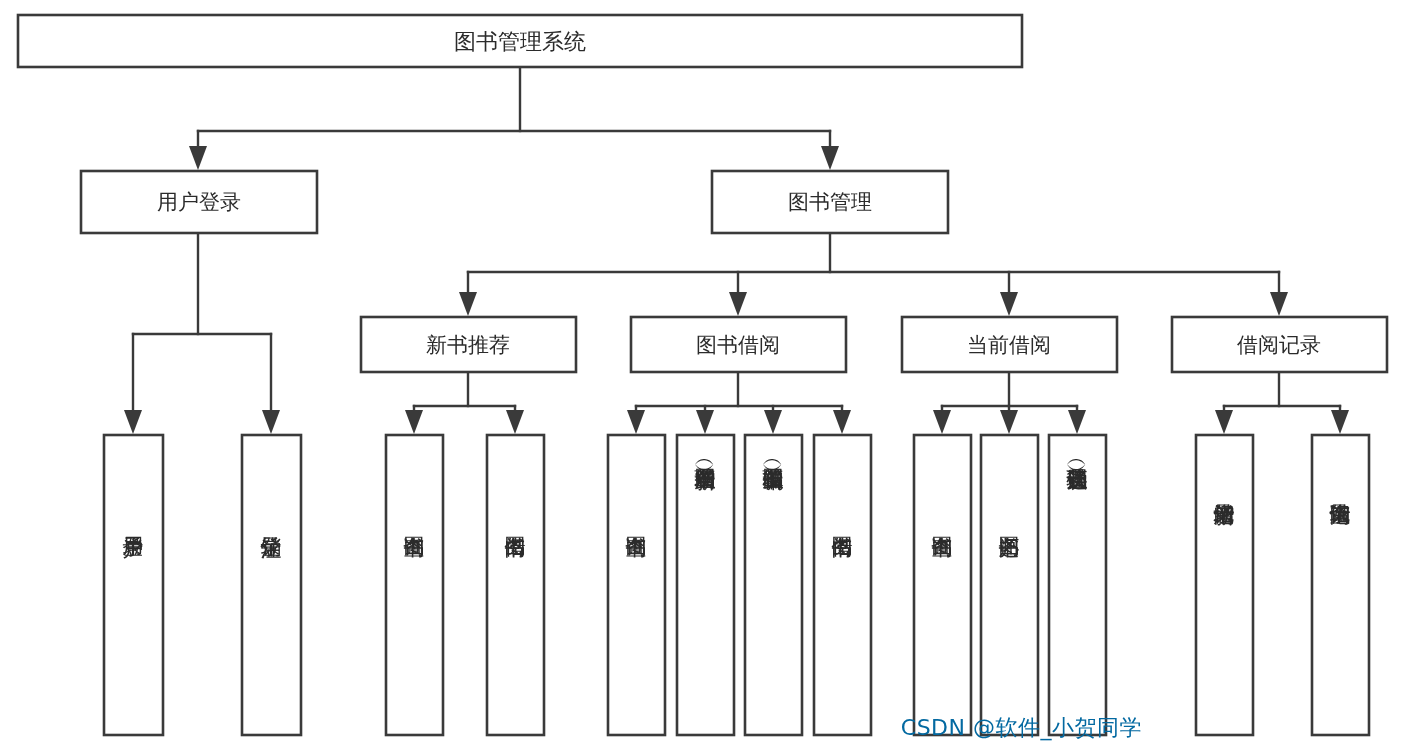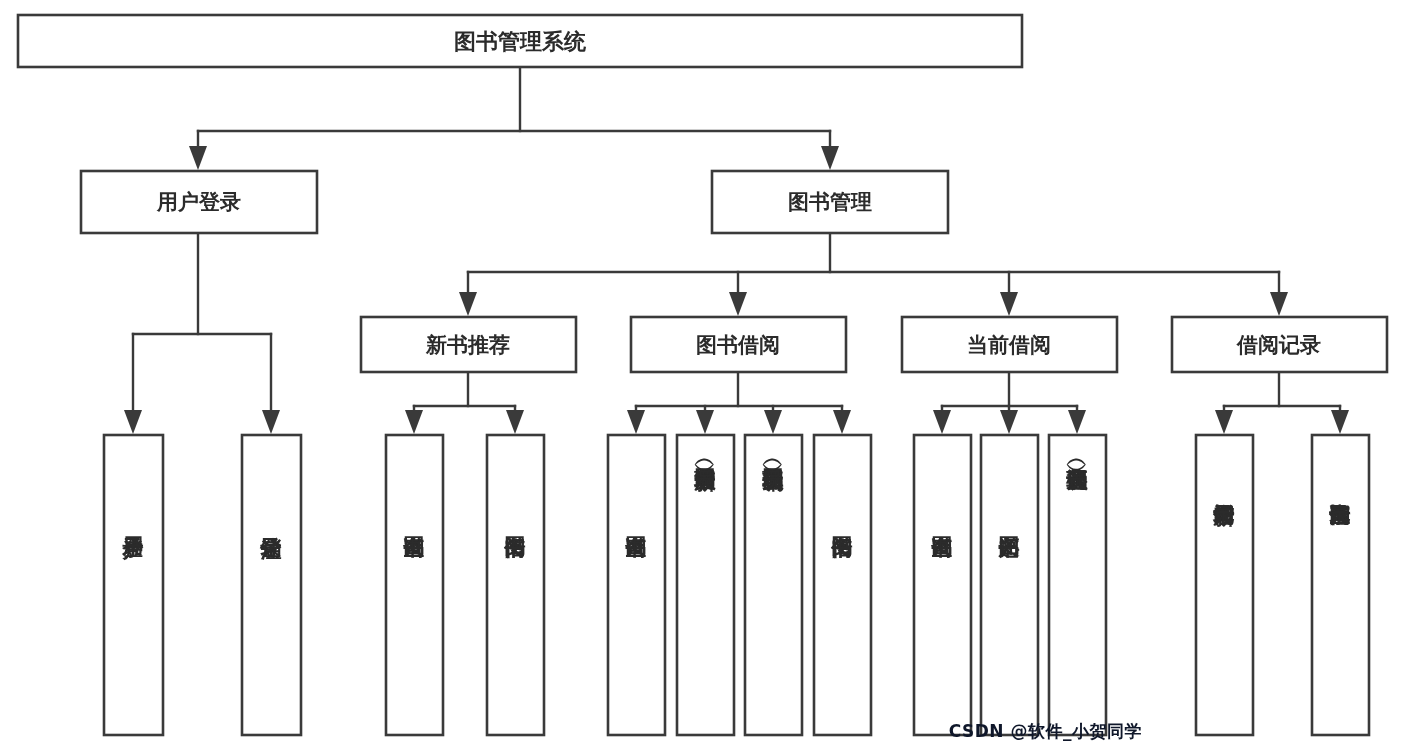--- a/index.html
+++ b/index.html
@@ -1,20 +1,20 @@
 <!DOCTYPE html>
 <html><head>
 <meta charset="utf-8">
 <style>
   html,body{margin:0;padding:0;background:#ffffff;}
   body{
     font-family:"DejaVu Sans","Liberation Sans",sans-serif;
     width:1405px;height:747px;overflow:hidden;position:relative;
   }
-  #diagram-root{position:relative;width:1152px;height:747px;font-weight:bold;}
+  #diagram-root{position:relative;width:1152px;height:747px;}
   svg#tree-svg{position:absolute;left:0;top:0;width:1405px;height:747px;display:block;}
 
   .node-box{
     fill:#ffffff;stroke:#3a3a3a;stroke-width:2.6;
   }
   .connector{
     stroke:#3a3a3a;stroke-width:2.4;fill:none;stroke-linecap:square;
   }
   .arrow-head{fill:#3a3a3a;stroke:none;}
 
@@ -29,21 +29,21 @@
   }
   .node-label-root{
     font-family:"DejaVu Sans","Liberation Sans",sans-serif;
     font-size:22px;fill:#2b2b2b;
     text-anchor:middle;dominant-baseline:middle;
   }
 
   .watermark{
     position:absolute;right:10px;bottom:4px;
     font-family:"DejaVu Sans","Liberation Sans",sans-serif;
-    font-size:17px;color:#0f172a;white-space:nowrap;
+    font-size:22px;color:#0369a1;white-space:nowrap;
     letter-spacing:.5px;
   }
 </style>
 </head>
 <body>
 
 <div id="diagram-root">
 
   <svg id="tree-svg" viewBox="0 0 1405 747">
 

